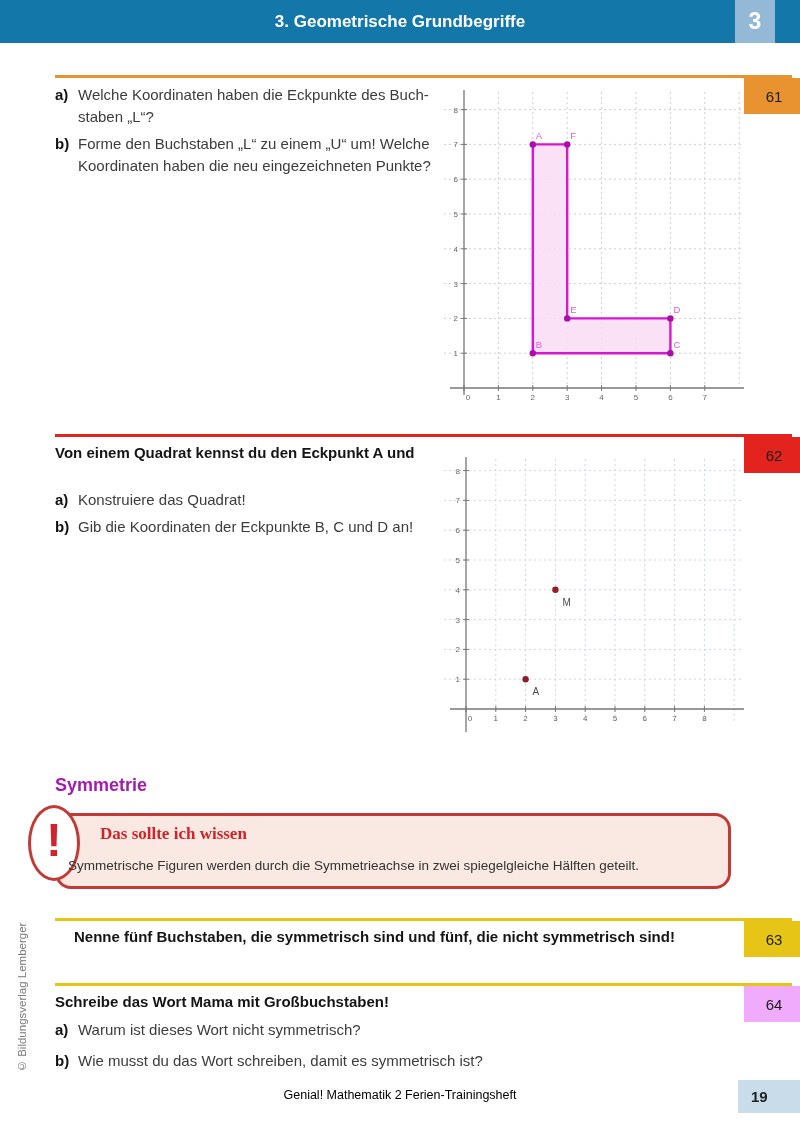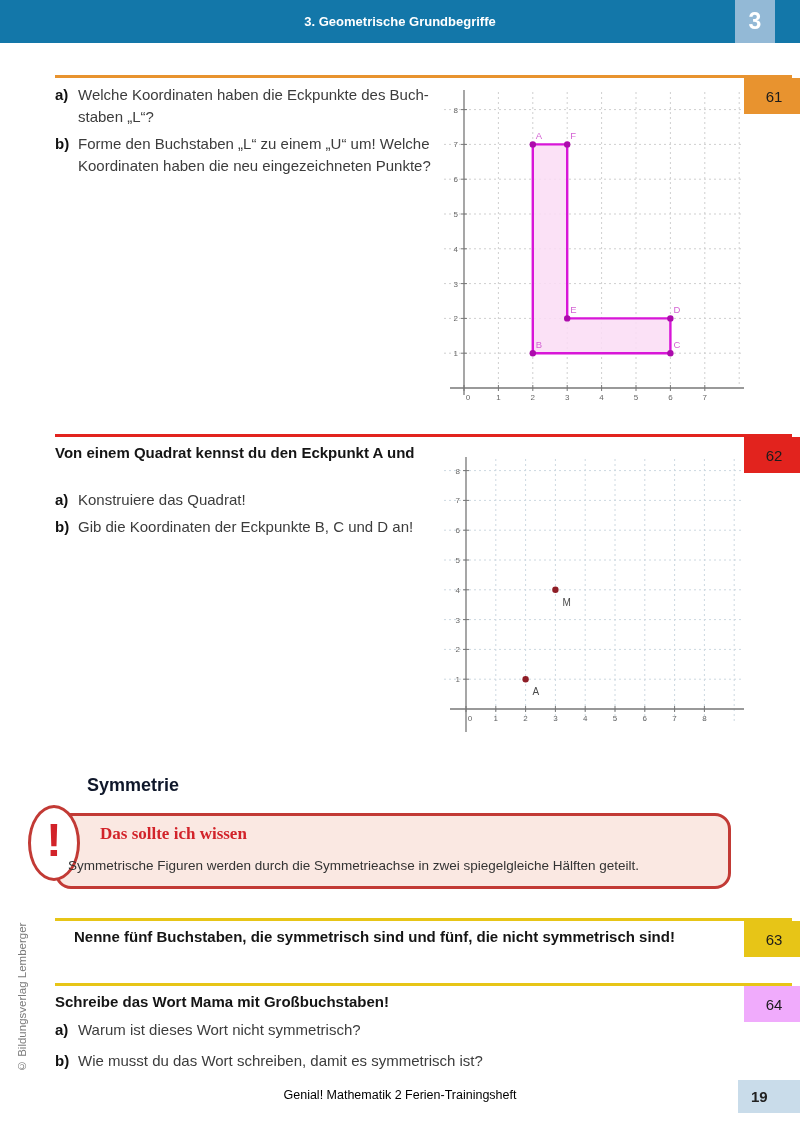--- a/index.html
+++ b/index.html
@@ -1,21 +1,21 @@
 <!DOCTYPE html>
 <html><head>
 <meta charset="utf-8">
 <style>
   html,body{margin:0;padding:0;background:#e9e9e9;}
   .page{position:relative;width:800px;height:1131px;background:#ffffff;overflow:hidden;
         font-family:"Liberation Sans",sans-serif;color:#3c3c3c;}
   
   .header{position:absolute;left:0;top:0;width:800px;height:43px;}
   .header-title{position:absolute;left:0;top:0;width:800px;height:43px;line-height:43px;
-        text-align:center;color:#fff;font-weight:bold;font-size:13px;}
+        text-align:center;color:#fff;font-weight:bold;font-size:17px;}
   .unit-tab{position:absolute;left:735px;top:0;width:40px;height:43px;line-height:43px;
         text-align:center;color:#fff;font-weight:bold;font-size:23px;}
   
   .ex-border{position:absolute;height:3px;}
   .badge{position:absolute;width:60px;height:36px;display:flex;align-items:center;justify-content:center;
         font-weight:normal;font-size:15px;color:#1c1c1c;}
   .items{position:absolute;font-size:15px;line-height:22px;}
   .item{display:flex;margin-bottom:5px;}
   .item-label{font-weight:bold;color:#111;width:23px;flex:0 0 23px;}
   .intro{position:absolute;font-size:15px;line-height:22px;font-weight:bold;color:#151515;}
@@ -208,21 +208,21 @@
       <line x1="23" y1="45.400000000000006" x2="29" y2="45.400000000000006" stroke="#777" stroke-width="1"></line>
       <text x="20" y="48.400000000000006" text-anchor="end" font-size="8" fill="#666">7</text>
       <line x1="23" y1="15.599999999999994" x2="29" y2="15.599999999999994" stroke="#777" stroke-width="1"></line>
       <text x="20" y="18.599999999999994" text-anchor="end" font-size="8" fill="#666">8</text>
       <circle cx="85.6" cy="224.2" r="3.2" fill="#8e1d26"></circle>
       <text x="92.6" y="240.2" font-size="10" fill="#4a4a4a">A</text>
       <circle cx="115.4" cy="134.8" r="3.2" fill="#8e1d26"></circle>
       <text x="122.4" y="150.8" font-size="10" fill="#4a4a4a">M</text>
     </svg>
 
-  <div class="section-heading" style="left: 55px; top: 775px; position: absolute; color: #0f172a; margin-left: 32px;">Symmetrie</div>
+  <div class="section-heading" style="left: 55px; top: 775px; position: absolute; color: #a21caf;">Symmetrie</div>
 
   <div class="info-box" style="background: rgb(250, 232, 226); border-color: rgb(194, 58, 53);"></div>
   <div class="info-icon" style="color: rgb(210, 35, 42); border-color: rgb(194, 58, 53);">!</div>
   <div class="info-title" style="color: rgb(210, 35, 42);">Das sollte ich wissen</div>
   <div class="info-body">Symmetrische Figuren werden durch die Symmetrieachse in zwei spiegelgleiche Hälften geteilt.</div>
 
   <div class="ex-border" style="left: 55px; top: 918px; width: 737px; background: rgb(231, 197, 23);"></div>
   <div class="badge" style="left: 744px; top: 921px; background: rgb(231, 197, 23);">63</div>
   <div class="statement" style="left:55px;top:928px;width:680px;margin-left:19px;">Nenne fünf Buchstaben, die symmetrisch sind und fünf, die nicht symmetrisch sind!</div>
 

